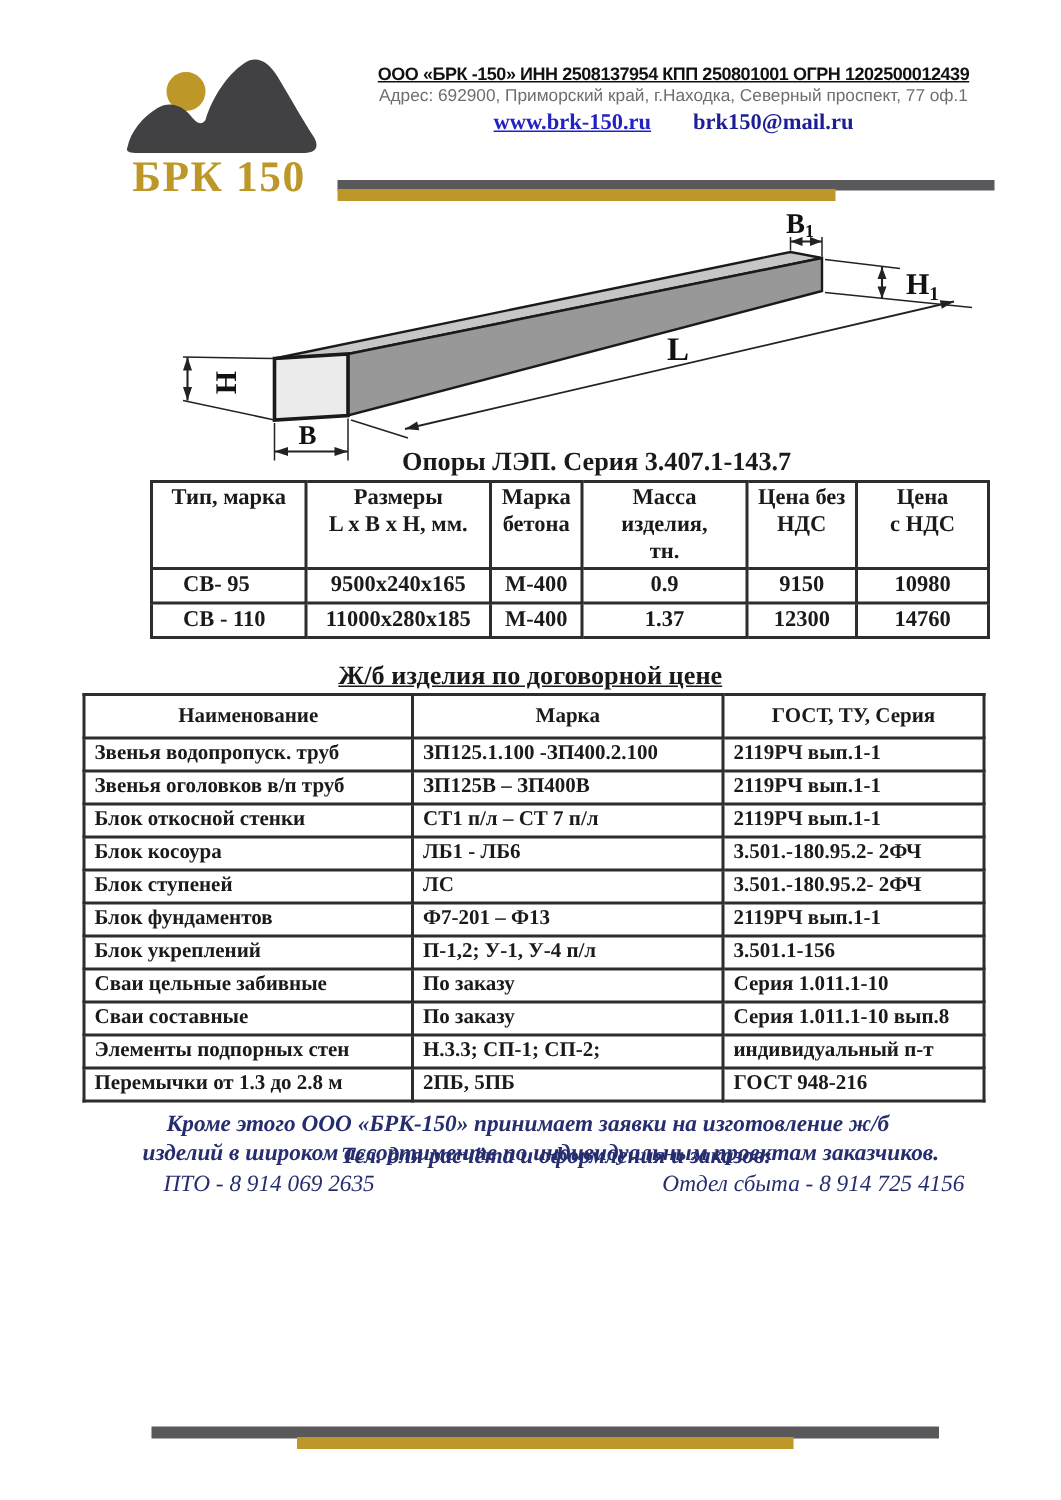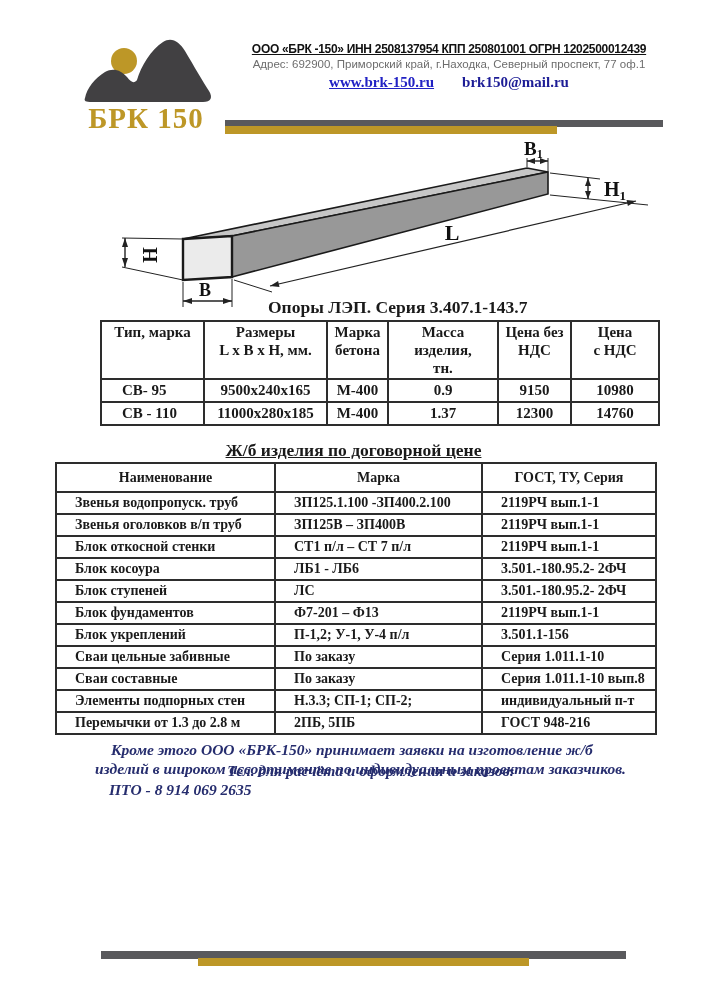--- a/index.html
+++ b/index.html
@@ -43,32 +43,32 @@
 
   
   table{border-collapse:collapse;table-layout:fixed;}
   td{border:2px solid #2d2d2d;font-weight:bold;overflow:hidden;}
   .t1{position:absolute;left:100px;top:320px;width:558px;font-size:15px;}
   .t1 td{text-align:center;vertical-align:top;line-height:1.2;padding:1px 2px;}
   .t1 .hcell .ln{display:block;}
   .t1 .body-row{height:23px;}
   .t1 .c-name{text-align:left;padding-left:20px;}
   .t2{position:absolute;left:55px;top:462px;width:600px;font-size:14px;}
-  .t2 td{line-height:16px;padding:1px 2px 1px 18px;text-align:left;height:18px;}
+  .t2 td{line-height:16px;padding:1px 2px 1px 6px;text-align:left;height:18px;}
   .t2 .hrow td{text-align:center;padding:5px 2px;height:17px;}
 
   
   .note{position:absolute;left:95px;top:741px;width:552px;color:#262d6e;
         font-style:italic;font-weight:bold;font-size:15.5px;line-height:1.22;
         text-indent:16px;}
   .telline{position:absolute;left:95px;top:762px;width:552px;text-align:center;
         color:#262d6e;font-style:italic;font-weight:bold;font-size:15.5px;}
   .phones{position:absolute;left:95px;top:781px;width:548px;display:flex;
         justify-content:space-between;color:#262d6e;font-style:italic;
-        font-weight:bold;font-size:15.5px;gap:44px;}
+        font-weight:normal;font-size:15.5px;gap:44px;}
   .phones .pto{margin-left:14px;}
 </style>
 </head>
 <body>
 
 <div class="page">
 
   <div class="logo">
     <svg width="150" height="70" viewBox="0 0 150 70">
       <circle cx="53" cy="27" r="13" fill="#bd9727"></circle>
@@ -258,18 +258,19 @@
           <td>2ПБ,  5ПБ</td>
           <td>ГОСТ 948-216</td>
         </tr>
   </tbody>
     </table>
 
   <div class="note">Кроме этого ООО «БРК-150»  принимает  заявки  на изготовление ж/б изделий в широком ассортименте по индивидуальным проектам заказчиков.</div>
   <div class="telline">Тел. для расчёта и оформления и заказов:</div>
   <div class="phones">
     <span class="pto">ПТО -  8 914 069 2635</span>
+    <span>Отдел сбыта - 8 914 725 4156</span>
   </div>
 
   <div class="bar bar-gray bar-bot-gray"></div>
   <div class="bar bar-gold bar-bot-gold"></div>
 
 </div>
 
 </body></html>

